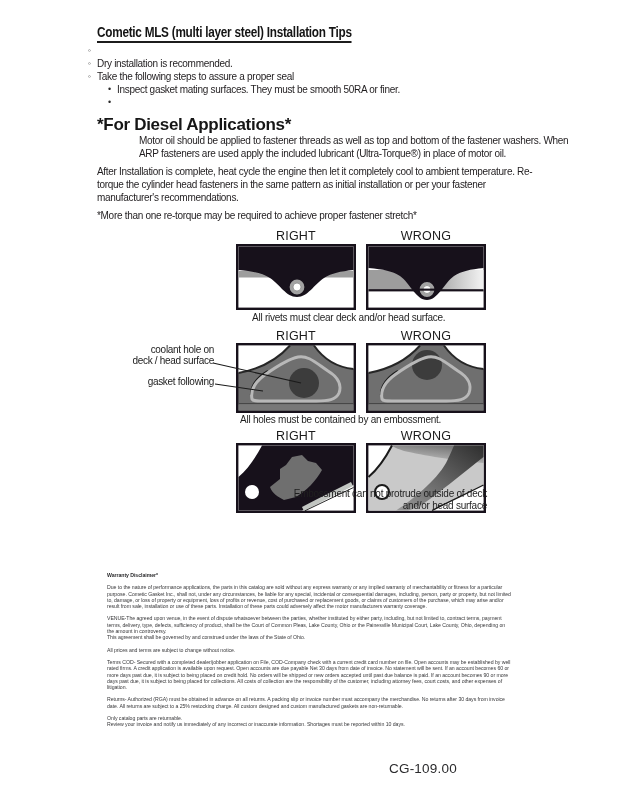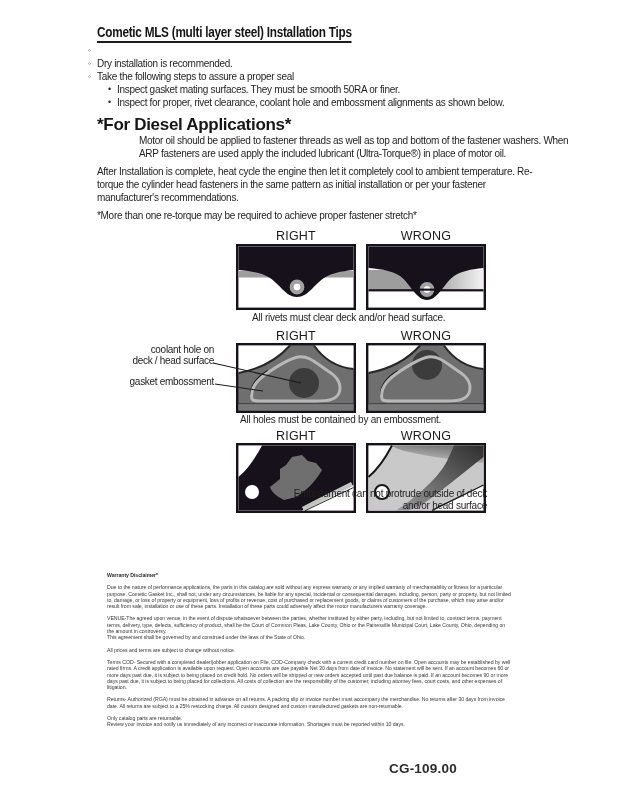--- a/index.html
+++ b/index.html
@@ -23,21 +23,21 @@
   .para{left:97px;width:436px;}
   .dlabel{font-size:12.5px;font-weight:normal;letter-spacing:.2px;text-align:center;width:120px;color:#1b1b1b;}
   .caption{font-size:10px;letter-spacing:-.25px;line-height:11.5px;color:#1f1f1f;}
   .ann{font-size:10px;letter-spacing:-.3px;line-height:10.5px;text-align:right;width:96px;left:118px;color:#222;}
   .legal{
     left:107px;top:572px;width:406px;font-size:5.2px;line-height:6.3px;
     letter-spacing:-.05px;color:#39393b;
   }
   .legal p{margin:0 0 6px 0;}
   .legal .lh{font-weight:bold;margin-bottom:6px;color:#2d2d2f;}
-  .code{left:389px;top:761px;font-size:13.5px;letter-spacing:.2px;color:#2b2b2d;font-weight:bold;}
+  .code{left:389px;top:761px;font-size:13.5px;letter-spacing:.2px;color:#2b2b2d;}
   svg{display:block;}
 </style>
 </head>
 <body>
 
 <div class="page">
 
   <div class="abs title">Cometic MLS (multi layer steel) Installation Tips</div>
 
   <div class="abs bullets body-text">
@@ -51,21 +51,20 @@
     <div class="b-row">
       <span class="b-marker">◦</span>
       <span>Take the following steps to assure a proper seal</span>
     </div>
     <div class="b-row sub">
       <span class="b-marker">•</span>
       <span>Inspect gasket mating surfaces.  They must be smooth 50RA or finer.</span>
     </div>
     <div class="b-row sub">
       <span class="b-marker">•</span>
-      <span>Inspect for proper, rivet clearance, coolant hole and embossment alignments as shown below.</span>
     </div>
   </div>
 
   <div class="abs heading2">*For Diesel Applications*</div>
   <div class="abs para body-text" style="top:134px;margin-left:42px;">Motor oil should be applied to fastener threads as well as top and bottom of the fastener washers. When ARP fasteners are used apply the included lubricant (Ultra-Torque®) in place of motor oil.</div>
   <div class="abs para body-text" style="top:165px;">After Installation is complete, heat cycle the engine then let it completely cool to ambient temperature. Re-torque the cylinder head fasteners in the same pattern as initial installation or per your fastener manufacturer's recommendations.</div>
   <div class="abs para body-text" style="top:209px;">*More than one re-torque may be required to achieve proper fastener stretch*</div>
 
   <div class="abs dlabel" style="left:236px;top:229px;">RIGHT</div>
   <div class="abs dlabel" style="left:366px;top:229px;">WRONG</div>
@@ -97,21 +96,21 @@
 
   <div class="abs caption" style="left:252px;top:312px;">All rivets must clear deck and/or head surface.</div>
 
   <div class="abs dlabel" style="left:236px;top:329px;">RIGHT</div>
   <div class="abs dlabel" style="left:366px;top:329px;">WRONG</div>
 
   <div class="abs ann" style="top:345px;">
     <div>coolant hole on</div>
     <div>deck / head surface</div>
   </div>
-  <div class="abs ann" style="top:377px;">gasket embossment</div>
+  <div class="abs ann" style="top:377px;">gasket following</div>
 
   <svg class="abs" style="left:236px;top:343px;" width="120" height="70" viewBox="0 0 120 70">
     <rect x="1.2" y="1.2" width="117.6" height="67.6" fill="#6f6f6f" stroke="#17111b" stroke-width="2.4"></rect>
     <path d="M2.5,2.5 H54 C42,16 24,26 2.5,30 Z" fill="#ffffff"></path>
     <path d="M78,2.5 H117.5 V26 C98,24 86,14 78,2.5 Z" fill="#ffffff"></path>
     <path d="M54,2.5 C42,16 24,26 2.5,30" fill="none" stroke="#262626" stroke-width="2"></path>
     <path d="M78,2.5 C86,14 98,24 117.5,26" fill="none" stroke="#262626" stroke-width="2"></path>
     <line x1="2.5" y1="60.5" x2="117.5" y2="60.5" stroke="#474747" stroke-width="1.2"></line>
     <rect x="2.5" y="61.5" width="115" height="6" fill="#787878"></rect>
     <path d="M15,52 C15,42 22,34 32,28" fill="none" stroke="#1c1c1c" stroke-width="2.2"></path>

